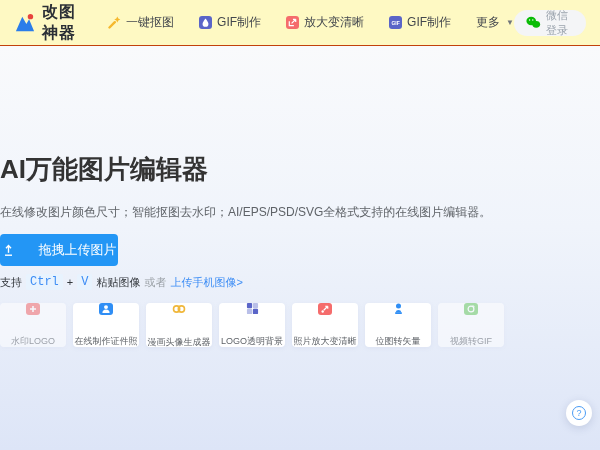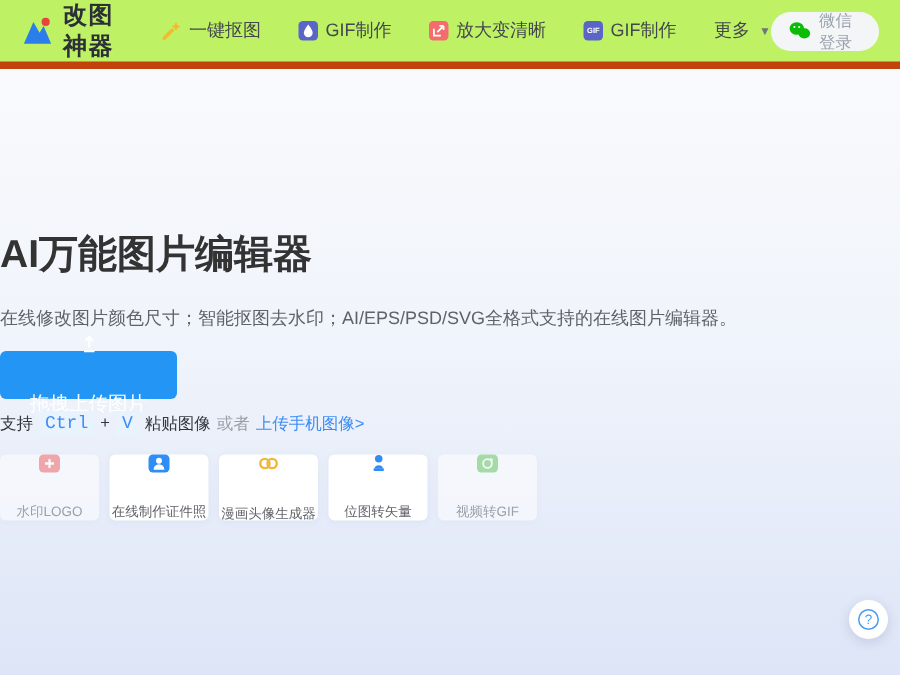--- a/index.html
+++ b/index.html
@@ -1,22 +1,22 @@
 <!DOCTYPE html>
 <html><head>
 <meta charset="utf-8">
 <style>
   * { margin:0; padding:0; box-sizing:border-box; }
   html,body { width:600px; height:450px; overflow:hidden; }
   body { font-family:"Liberation Sans","DejaVu Sans",sans-serif; background:#fff; }
 
   
   .navbar {
-    height:46px; background:#bef264; display:flex; align-items:center;
-    padding:0 14px; border-bottom:5px solid #c2410c; position:relative; z-index:2;
+    height:46px; background:#fef9c3; display:flex; align-items:center;
+    padding:0 14px; border-bottom:1px solid #c2410c; position:relative; z-index:2;
   }
   .logo { display:flex; align-items:center; gap:6px; cursor:pointer; }
   .logo-text { font-size:16px; font-weight:bold; color:#2b2f36; letter-spacing:1px; }
   .nav-menu { display:flex; align-items:center; gap:25px; margin-left:22px; }
   .nav-item { display:flex; align-items:center; gap:5px; font-size:12px; color:#44484e; cursor:pointer; white-space:nowrap; }
   .navicon { width:13px; height:13px; border-radius:3px; display:flex; align-items:center; justify-content:center; flex:0 0 auto; }
   .bg-indigo { background:#5a65c8; }
   .bg-red { background:#f56c6c; }
   .bg-blue { background:#2f8ef5; }
   .bg-green { background:#6ecb63; }
@@ -32,21 +32,21 @@
   .main {
     position:relative; height:404px;
     background:linear-gradient(180deg,#f9fafc 0%, #f0f4fb 45%, #dde5f7 100%);
     display:flex; flex-direction:column; align-items:flex-start;
   }
   .hero-title { margin-top:106px; font-size:26px; font-weight:700; color:#333; line-height:34px; }
   .hero-subtitle { margin-top:18px; font-size:12px; color:#5f6368; }
   .upload-btn {
     margin-top:13px; width:118px; height:32px; background:#2396f5; border-radius:4px;
     display:flex; align-items:center; justify-content:center; gap:24px; cursor:pointer;
-    color:#fff; font-size:13px;flex-direction:column;
+    color:#fff; font-size:13px;
   }
   .tip { margin-top:8px; font-size:11px; color:#33373c; display:flex; align-items:center; gap:4px; }
   .kbd {
     background:#e8f3fe; color:#3d8df5; font-family:"Liberation Mono","DejaVu Sans Mono",monospace;
     font-size:12px; padding:1px 4px; border-radius:2px;
   }
   .tip-or { color:#9aa0a6; }
   .tip-link { color:#3d8df5; cursor:pointer; text-decoration:none; }
 
   
@@ -185,20 +185,40 @@
         <svg width="14" height="14" viewBox="0 0 14 14">
           <circle cx="4.6" cy="7" r="3.1" stroke="#f0b73b" stroke-width="1.6" fill="none"></circle>
           <circle cx="9.4" cy="7" r="3.1" stroke="#f0b73b" stroke-width="1.6" fill="none"></circle>
         </svg>
       </span>
       <span class="card-label">漫画头像生成器</span>
     </div>
     <div class="card">
       <span class="cardicon cardicon-bare">
         <svg width="13" height="13" viewBox="0 0 14 14">
+          <rect x="1" y="1" width="5.6" height="5.6" rx="1" fill="#5a65c8"></rect>
+          <rect x="7.4" y="1" width="5.6" height="5.6" rx="1" fill="#b9bfe8"></rect>
+          <rect x="1" y="7.4" width="5.6" height="5.6" rx="1" fill="#b9bfe8"></rect>
+          <rect x="7.4" y="7.4" width="5.6" height="5.6" rx="1" fill="#5a65c8"></rect>
+        </svg>
+      </span>
+      <span class="card-label">LOGO透明背景</span>
+    </div>
+    <div class="card">
+      <span class="cardicon bg-red">
+        <svg width="12" height="12" viewBox="0 0 14 14">
+          <path d="M5.5 8.5 L10.2 3.8 M10.2 3.8 h-3 M10.2 3.8 v3" stroke="#fff" stroke-width="1.4" fill="none"></path>
+          <circle cx="4.3" cy="10" r="1.4" fill="#fff"></circle>
+        </svg>
+      </span>
+      <span class="card-label">照片放大变清晰</span>
+    </div>
+    <div class="card">
+      <span class="cardicon cardicon-bare">
+        <svg width="13" height="13" viewBox="0 0 14 14">
           <circle cx="7" cy="4.2" r="2.7" fill="#2f8ef5"></circle>
           <path d="M3.8 11.2 a3.3 3.3 0 0 1 6.4 0 Z" fill="#2f8ef5"></path>
           <rect x="3.2" y="11" width="7.6" height="1.9" rx="0.95" fill="#2f8ef5"></rect>
         </svg>
       </span>
       <span class="card-label">位图转矢量</span>
     </div>
     <div class="card card-faded">
       <span class="cardicon bg-green">
         <svg width="12" height="12" viewBox="0 0 14 14">

